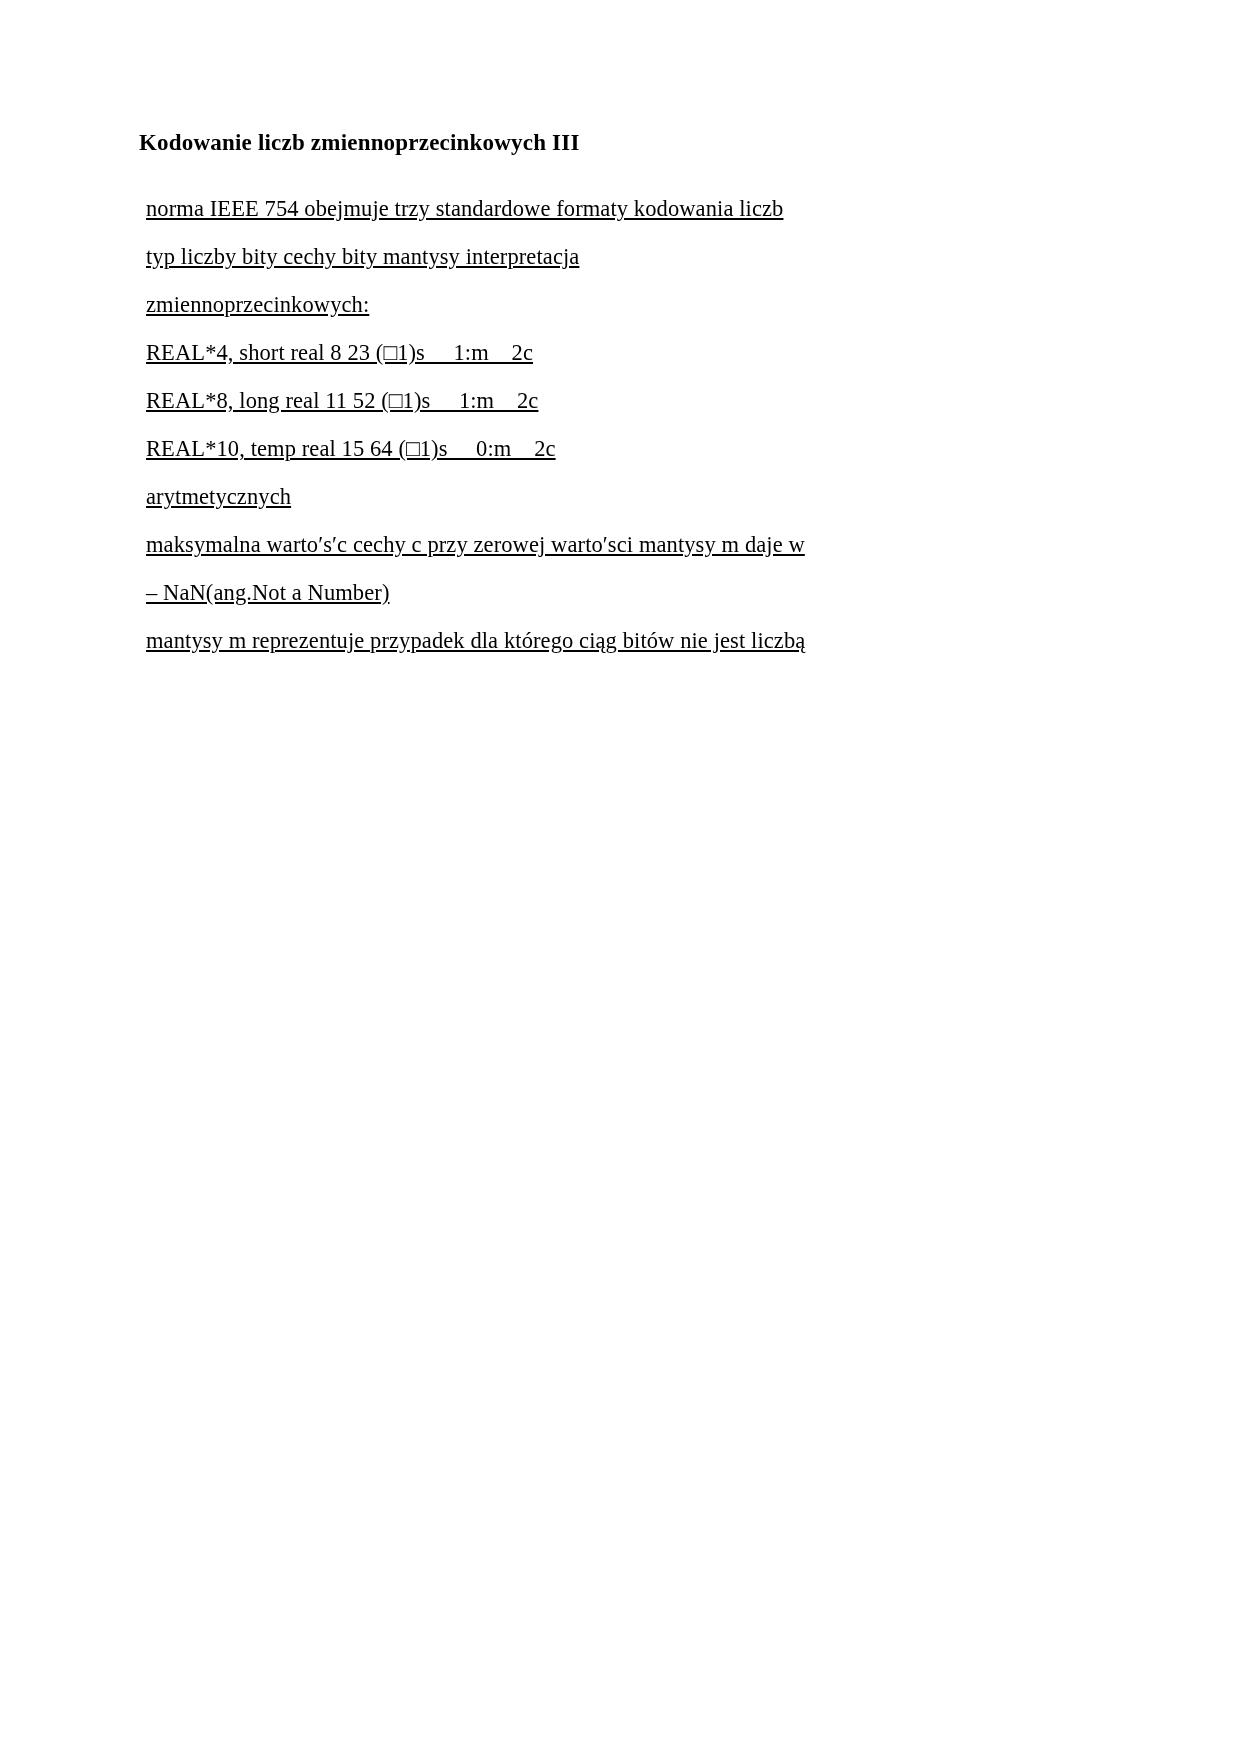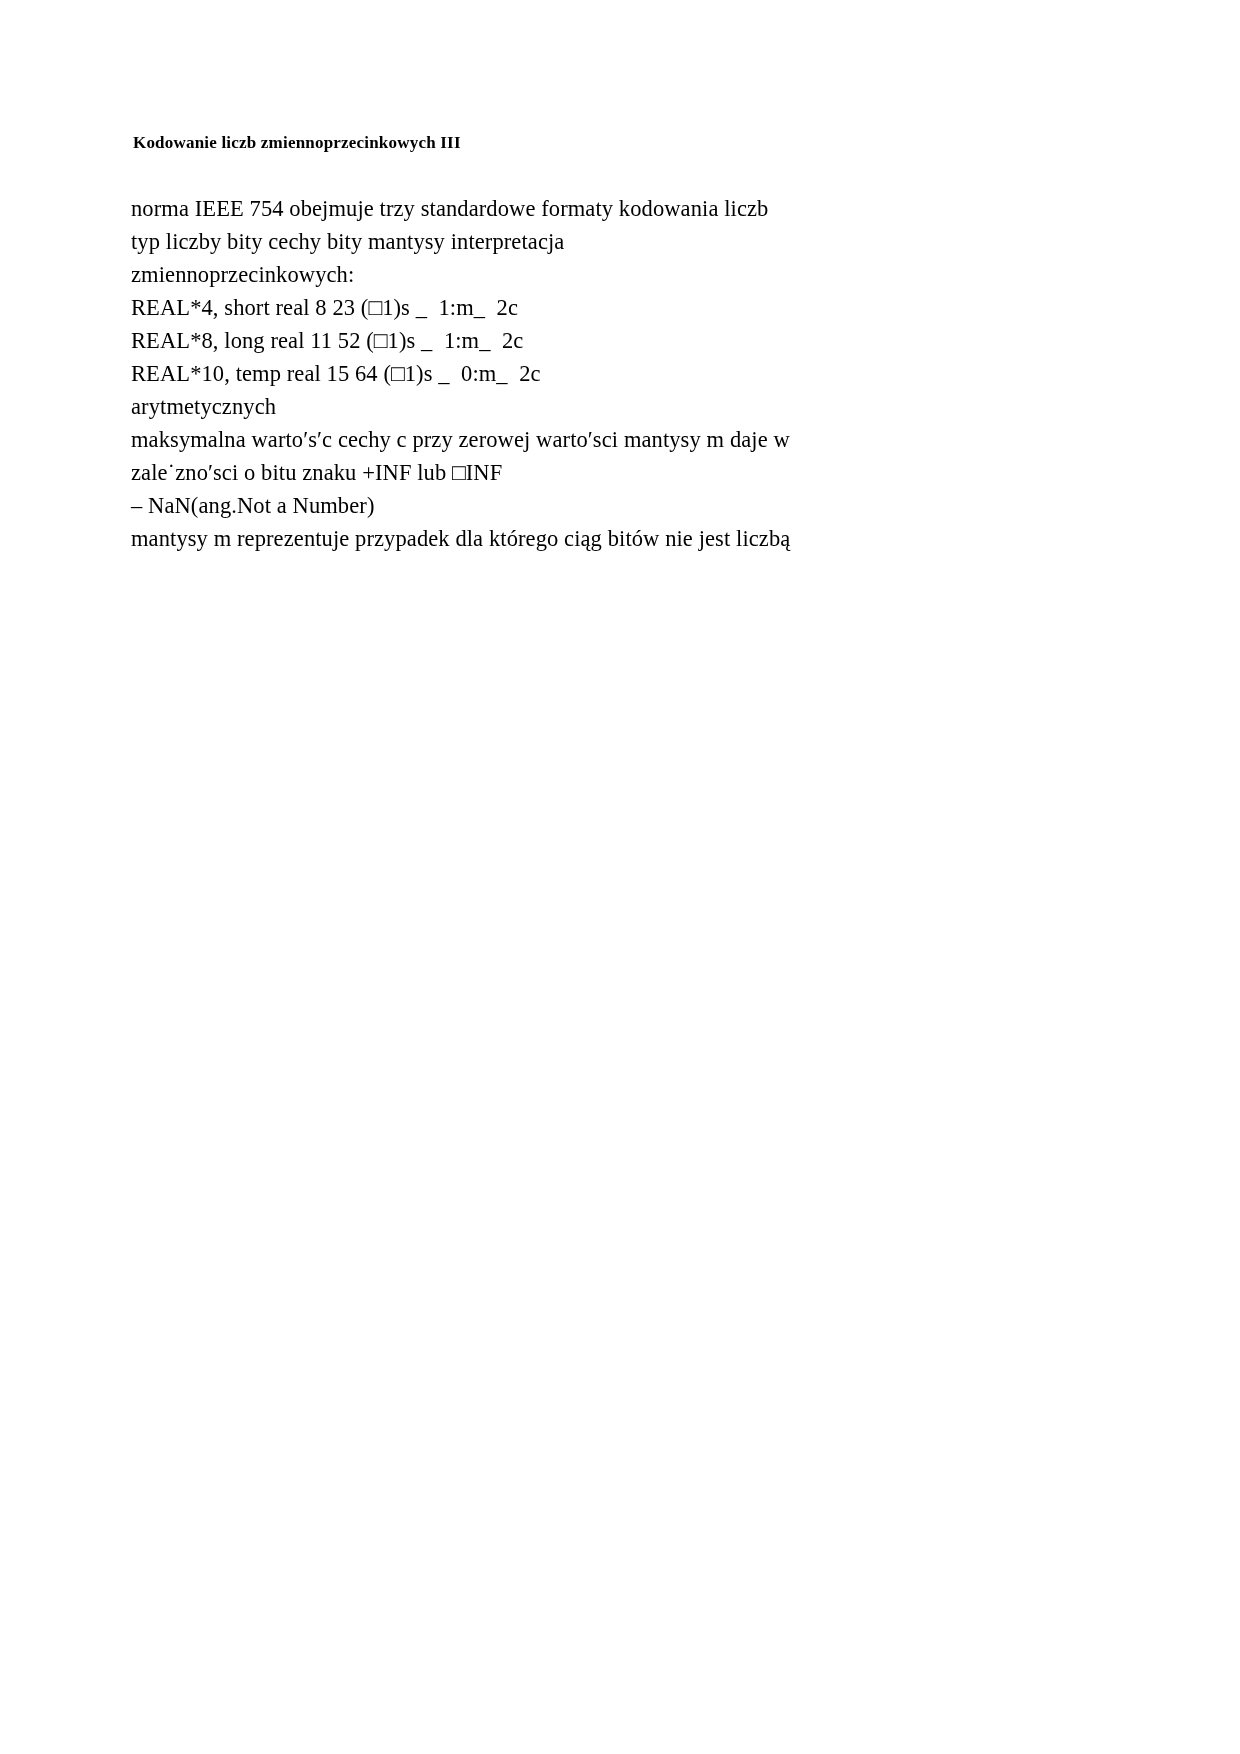--- a/index.html
+++ b/index.html
@@ -24,34 +24,35 @@
   }
   .content {
     position: absolute;
     left: 131px;
     top: 128px;
     width: 880px;
   }
   .doc-title {
     font-family: "Liberation Serif", serif;
     font-weight: bold;
-    font-size: 17px;
+    font-size: 23px;
     line-height: 30px;
     letter-spacing: 0.2px;
-    margin: 0 0 34px 2px;
+    margin: 0 0 34px 8px;
     white-space: pre;
   }
   .body-block {
     font-size: 22.5px;
     line-height: 33px;
     letter-spacing: 0.1px;
   }
   .line {
     white-space: pre-wrap;
-    margin: 0;
+    margin: 15px;
+    text-decoration: underline;
   }
   
   .line.semi {
     font-weight: 400;
   }
 </style>
 </head>
 <body>
 
 <div class="page">
@@ -61,19 +62,18 @@
 
     <div class="body-block">
       <p class="line">norma IEEE 754 obejmuje trzy standardowe formaty kodowania liczb</p>
       <p class="line">typ liczby bity cechy bity mantysy interpretacja</p>
       <p class="line">zmiennoprzecinkowych:</p>
       <p class="line">REAL*4, short real 8 23 (□1)s _  1:m_  2c</p>
       <p class="line">REAL*8, long real 11 52 (□1)s _  1:m_  2c</p>
       <p class="line">REAL*10, temp real 15 64 (□1)s _  0:m_  2c</p>
       <p class="line">arytmetycznych</p>
       <p class="line">maksymalna warto′s′c cechy c przy zerowej warto′sci mantysy m daje w</p>
-      <p class="line">zale˙zno′sci o bitu znaku +INF lub □INF</p>
       <p class="line">– NaN(ang.Not a Number)</p>
       <p class="line semi">mantysy m reprezentuje przypadek dla którego ciąg bitów nie jest liczbą</p>
     </div>
 
   </div>
 </div>
 
 </body></html>

